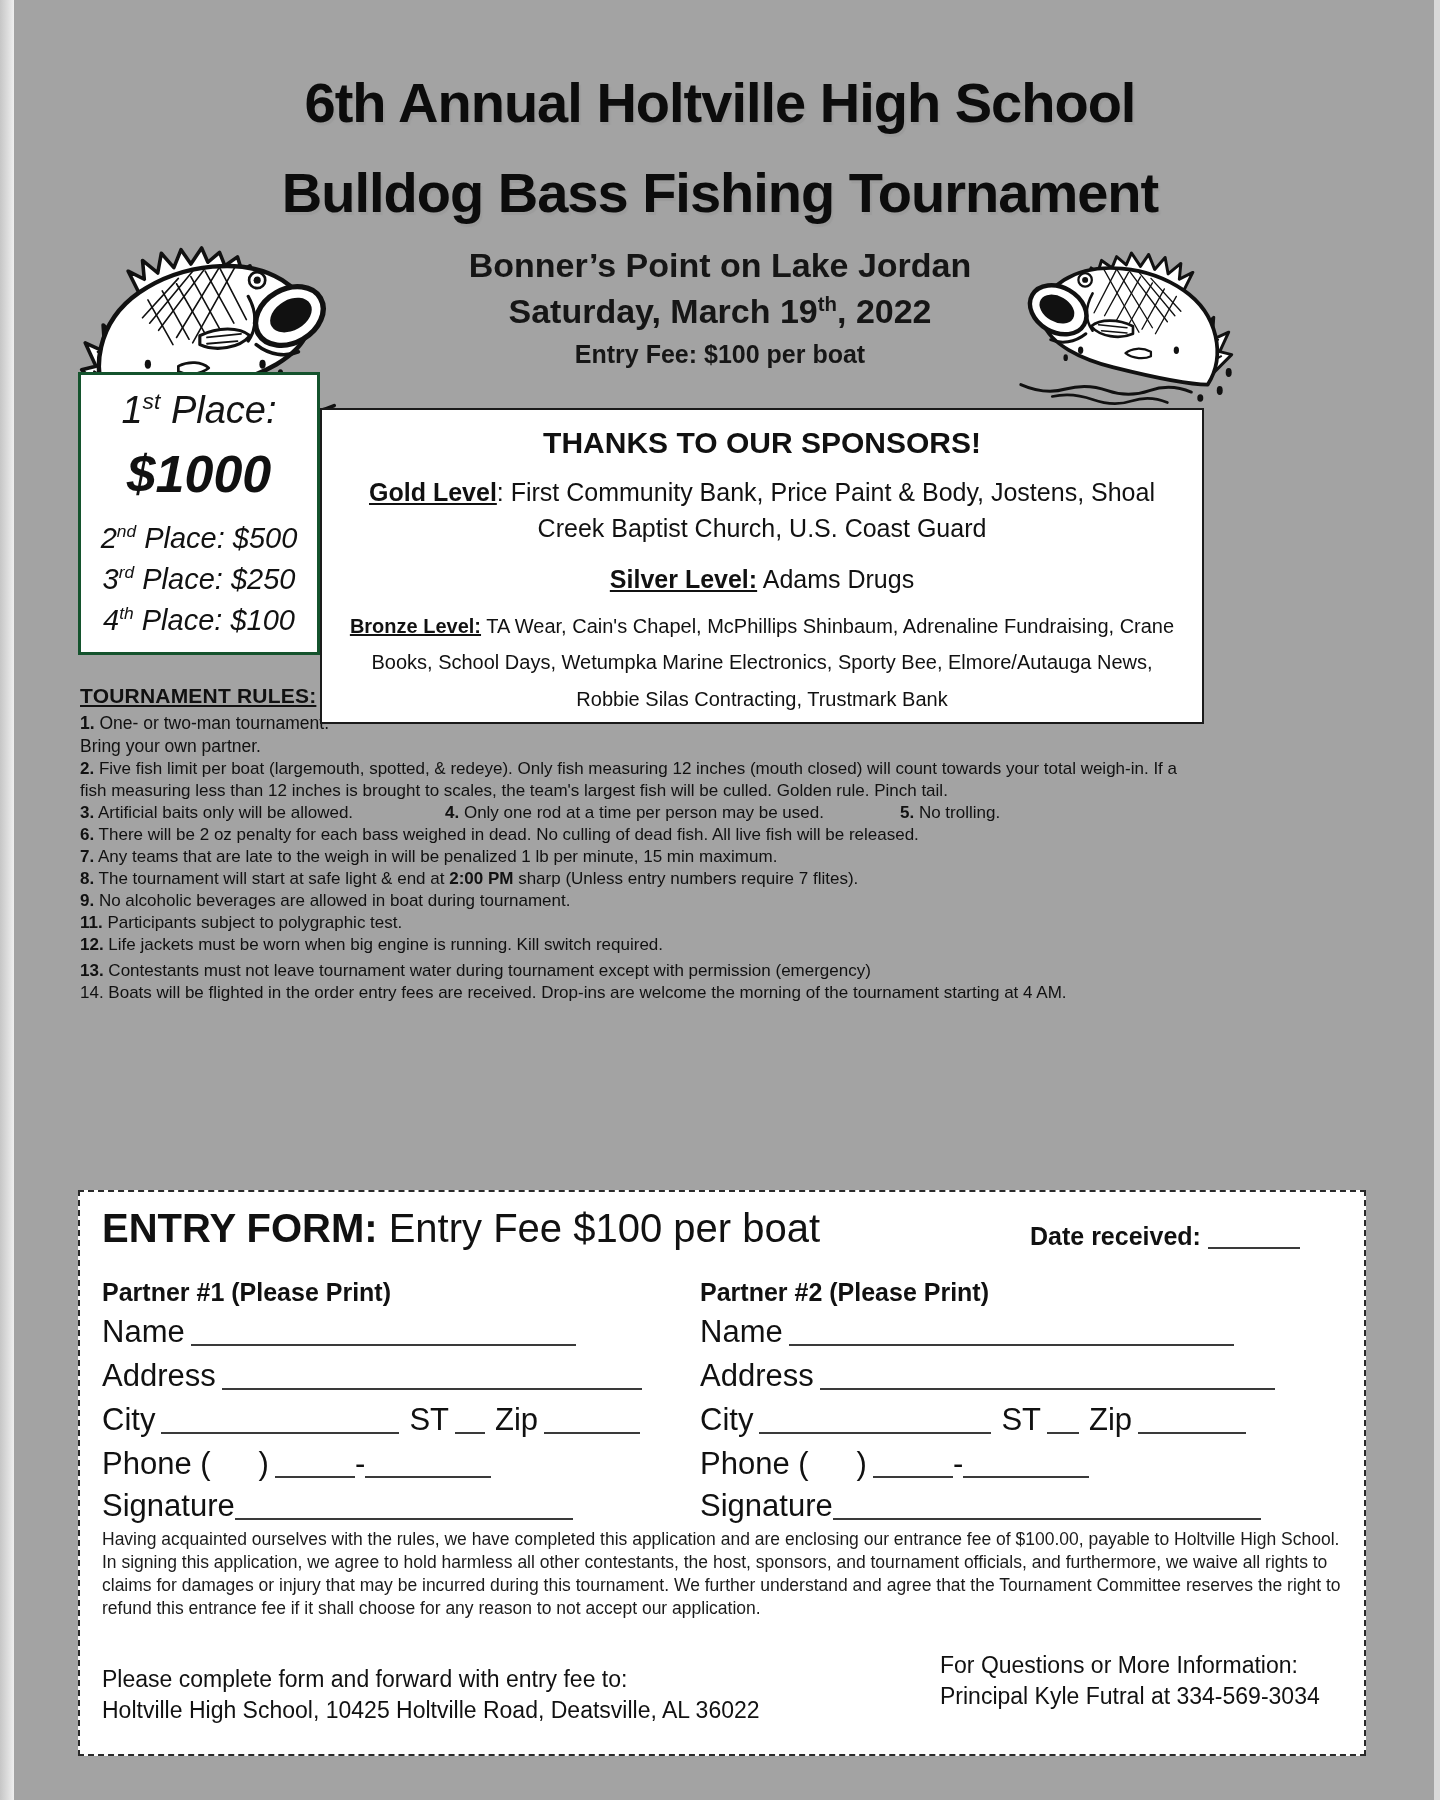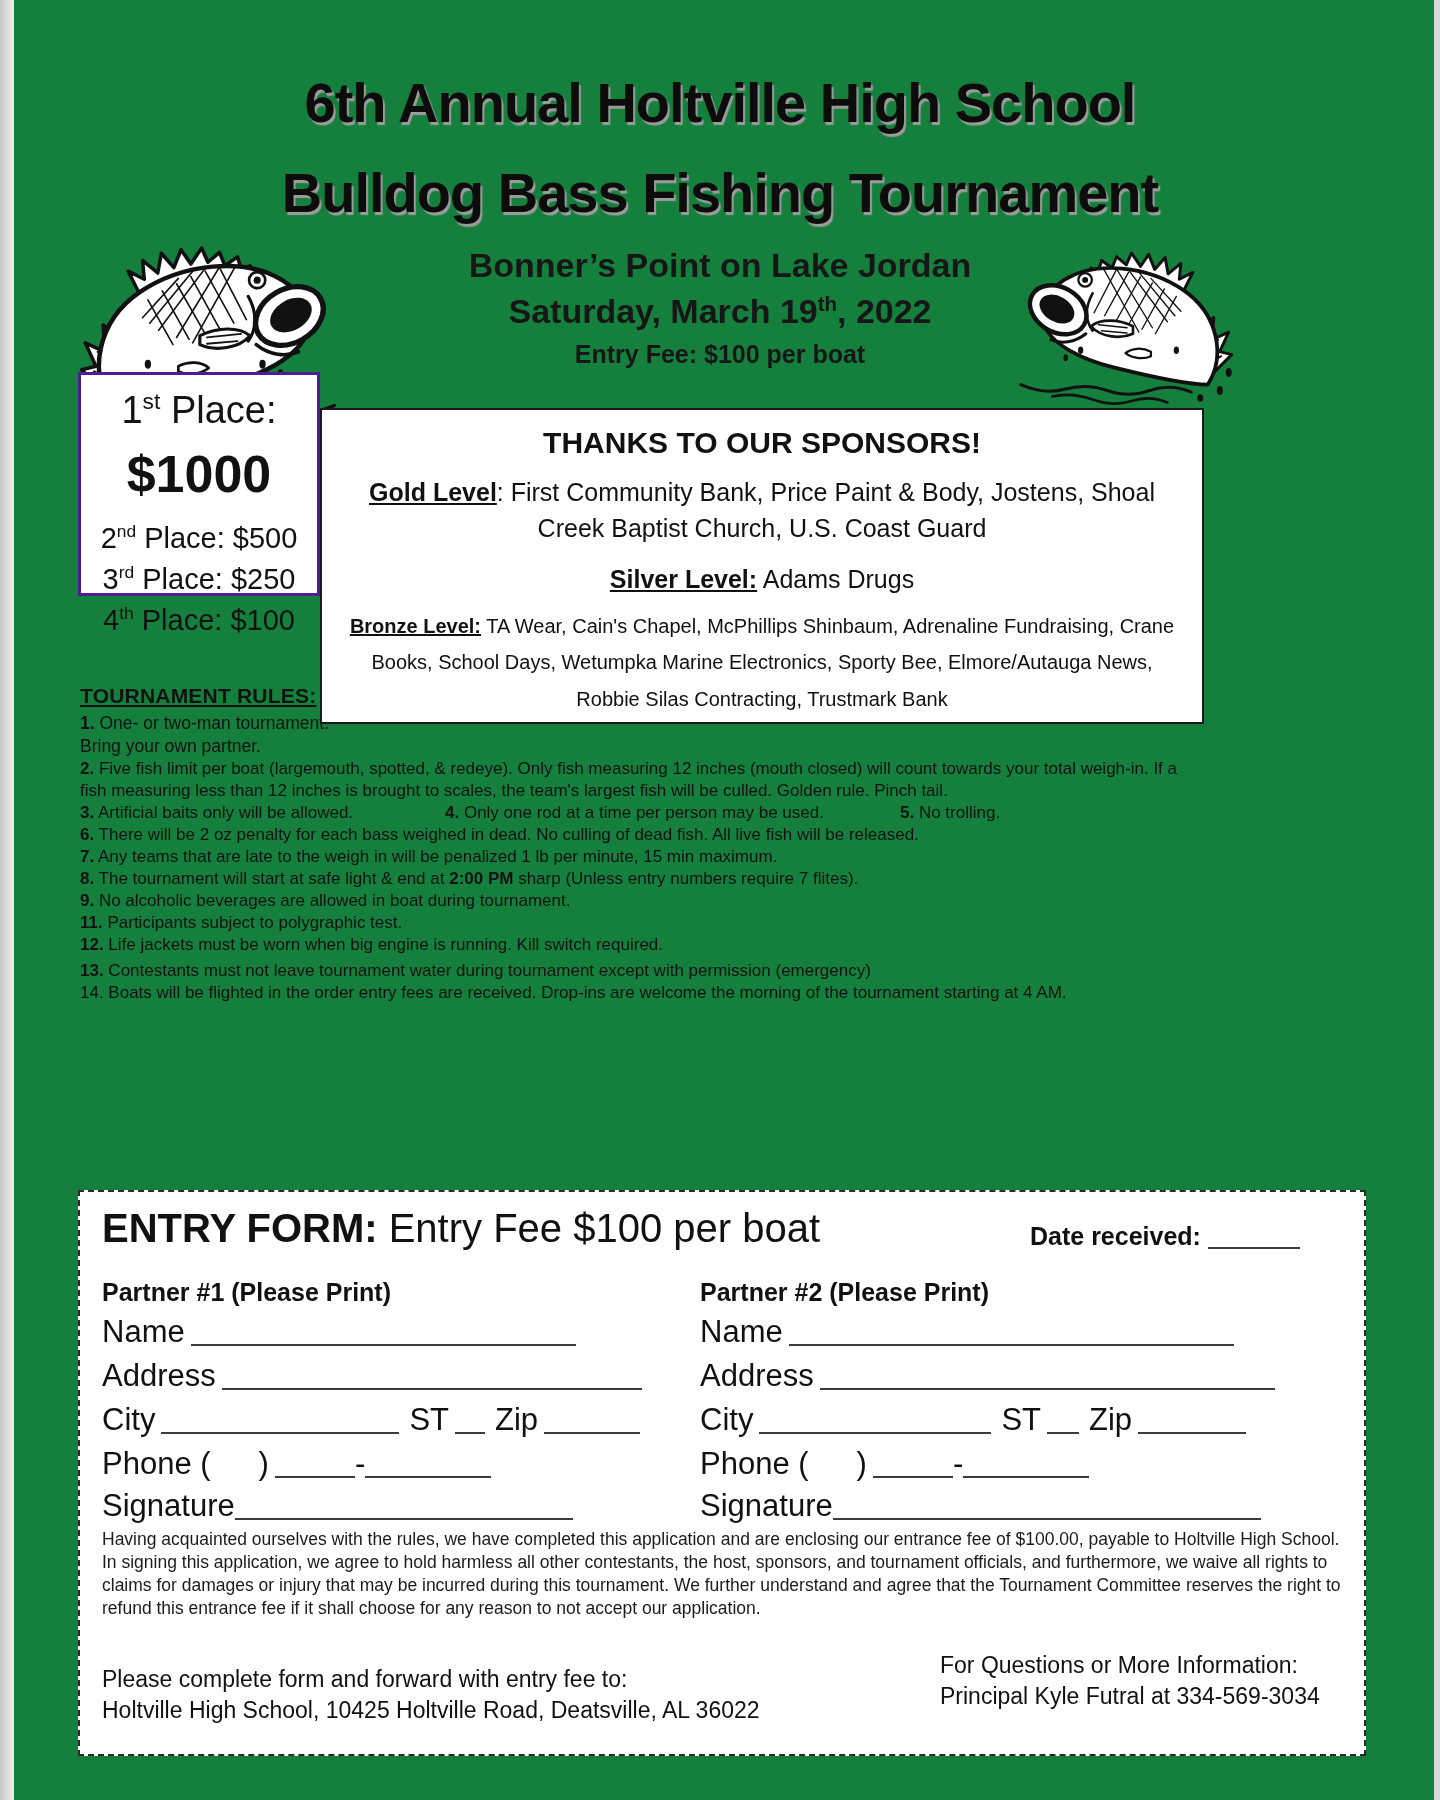--- a/index.html
+++ b/index.html
@@ -1,17 +1,17 @@
 <!DOCTYPE html>
 <html><head>
 <meta charset="utf-8">
 <style>
   html,body{margin:0;padding:0;background:#ffffff;}
   .page{
-    position:relative; width:1440px; height:1800px; background:#15803d;
+    position:relative; width:1440px; height:1800px; background:#a3a3a3;
     font-family:"Liberation Sans", sans-serif; color:#111; overflow:hidden;
   }
   .scan-edge-left{position:absolute;left:0;top:0;width:14px;height:1800px;
     background:linear-gradient(to right,#c6c6c6,#efefef);}
   .scan-edge-right{position:absolute;right:0;top:0;width:6px;height:1800px;background:#d9d9d9;}
 
   
   .title{position:absolute;left:0;width:1440px;text-align:center;margin:0;
     font-size:56px;font-weight:700;letter-spacing:-1px;color:#0c0c0c;
     text-shadow:2px 3px 1px #9c9c9c;}
@@ -26,22 +26,22 @@
   .ev-benefit{top:372px;font-size:26px;}
   sup{font-size:60%;vertical-align:super;line-height:0;}
 
   
   .fish{position:absolute;}
   .fish-left{left:68px;top:230px;width:278px;height:206px;}
   .fish-right{left:1010px;top:238px;width:234px;height:172px;transform:scaleX(-1);}
   .fish svg{width:100%;height:100%;}
 
   
-  .prize-box{position:absolute;left:78px;top:372px;width:242px;height:224px;
-    border:3px solid #4c1d95;background:#fff;text-align:center;box-sizing:border-box;z-index:2;}
+  .prize-box{position:absolute;left:78px;top:372px;width:242px;height:283px;
+    border:3px solid #14532d;background:#fff;text-align:center;box-sizing:border-box;z-index:2;font-style:italic;}
   .prize-first{font-size:38px;margin-top:14px;color:#141414;}
   .prize-amount{font-size:52px;font-weight:700;margin-top:12px;}
   .prize-row{font-size:29px;line-height:1.42;}
   .prize-rows{margin-top:14px;}
 
   
   .sponsor-box{position:absolute;left:320px;top:408px;width:884px;height:316px;
     border:2px solid #1a1a1a;background:#fff;box-sizing:border-box;text-align:center;z-index:1;}
   .sp-head{font-size:30px;font-weight:700;margin-top:16px;}
   .sp-gold{font-size:25px;line-height:1.45;margin-top:14px;padding:0 24px;}

